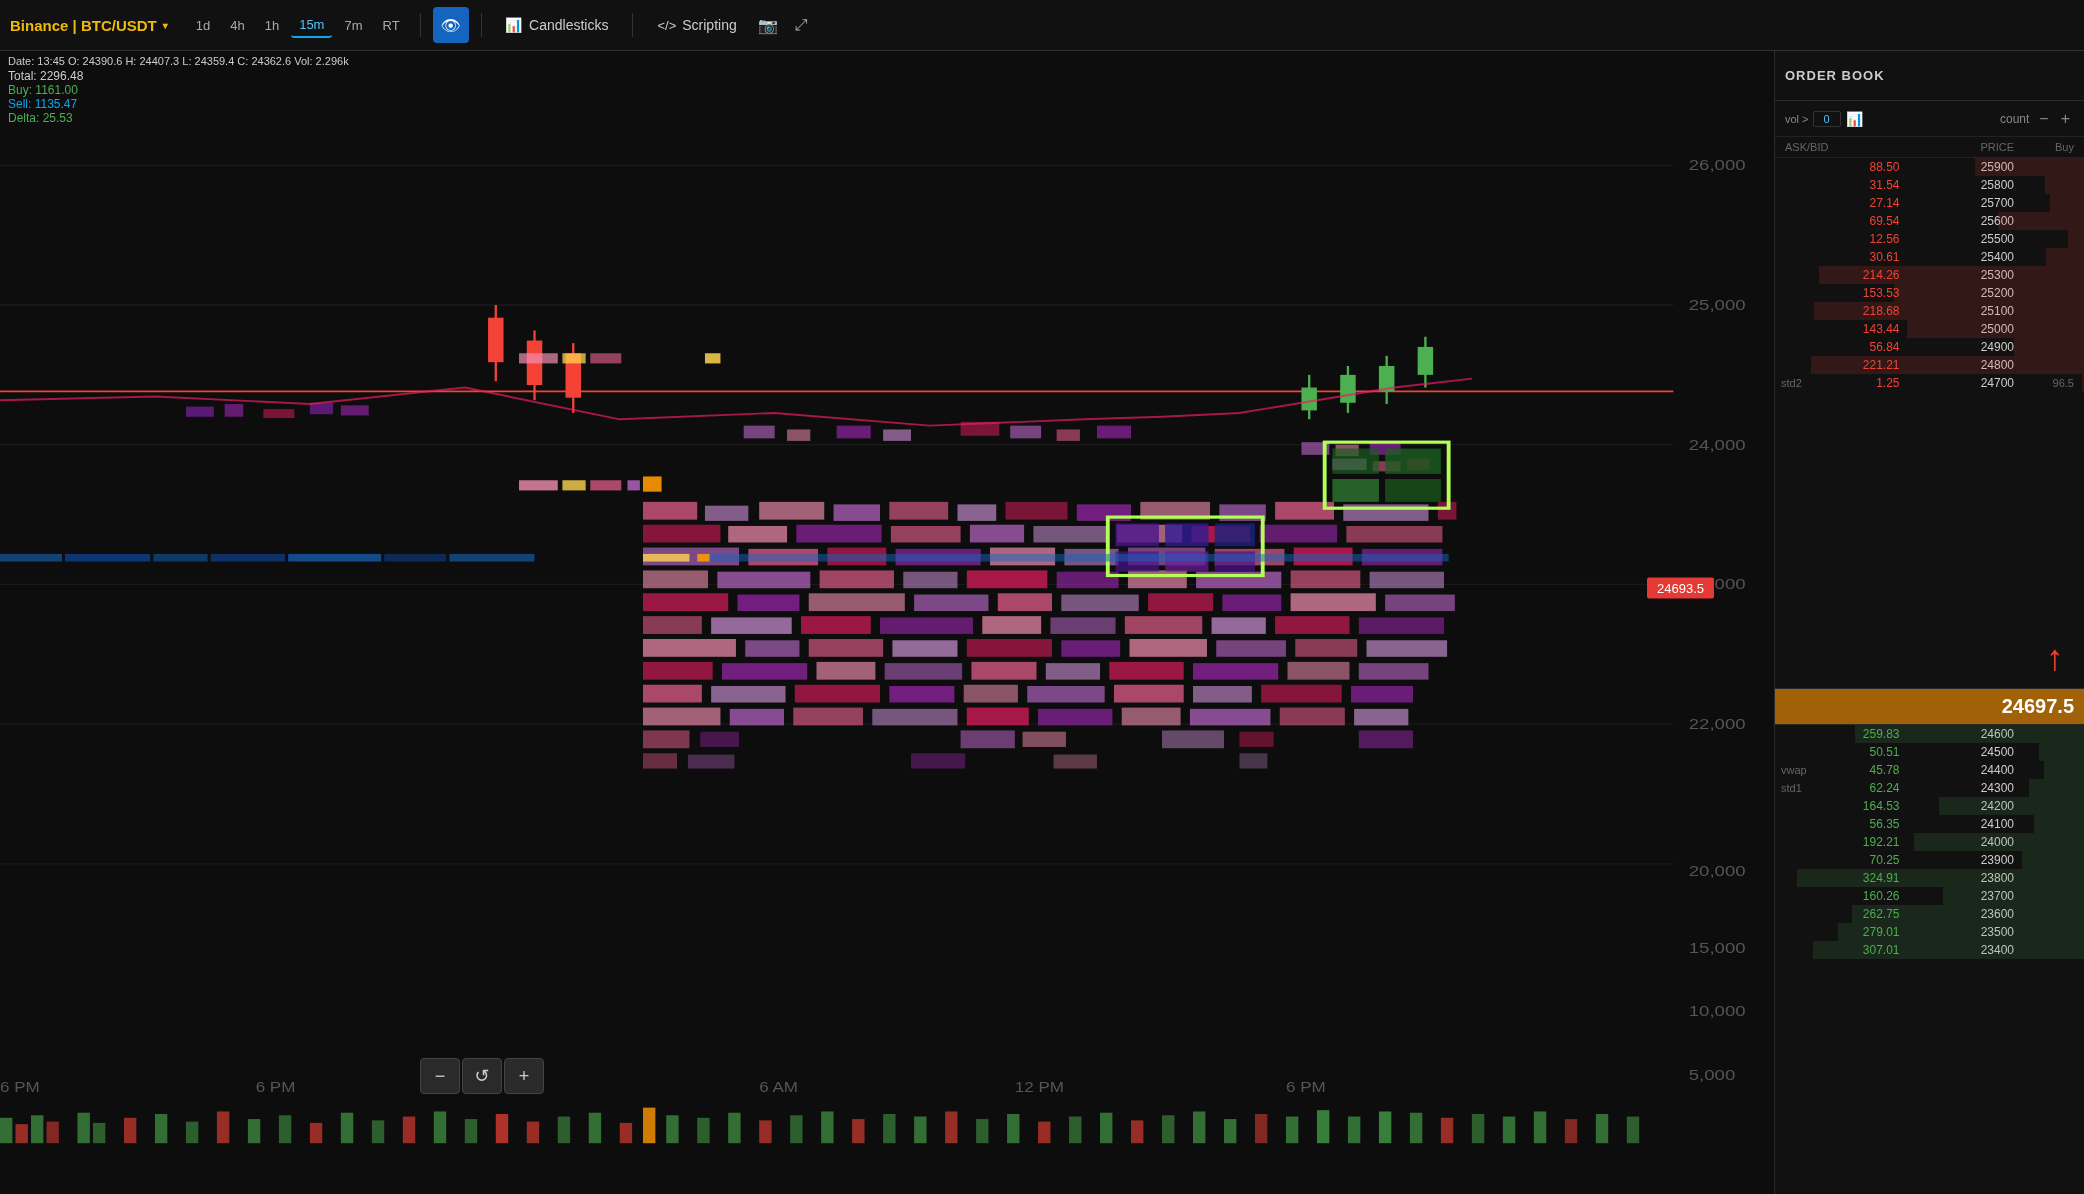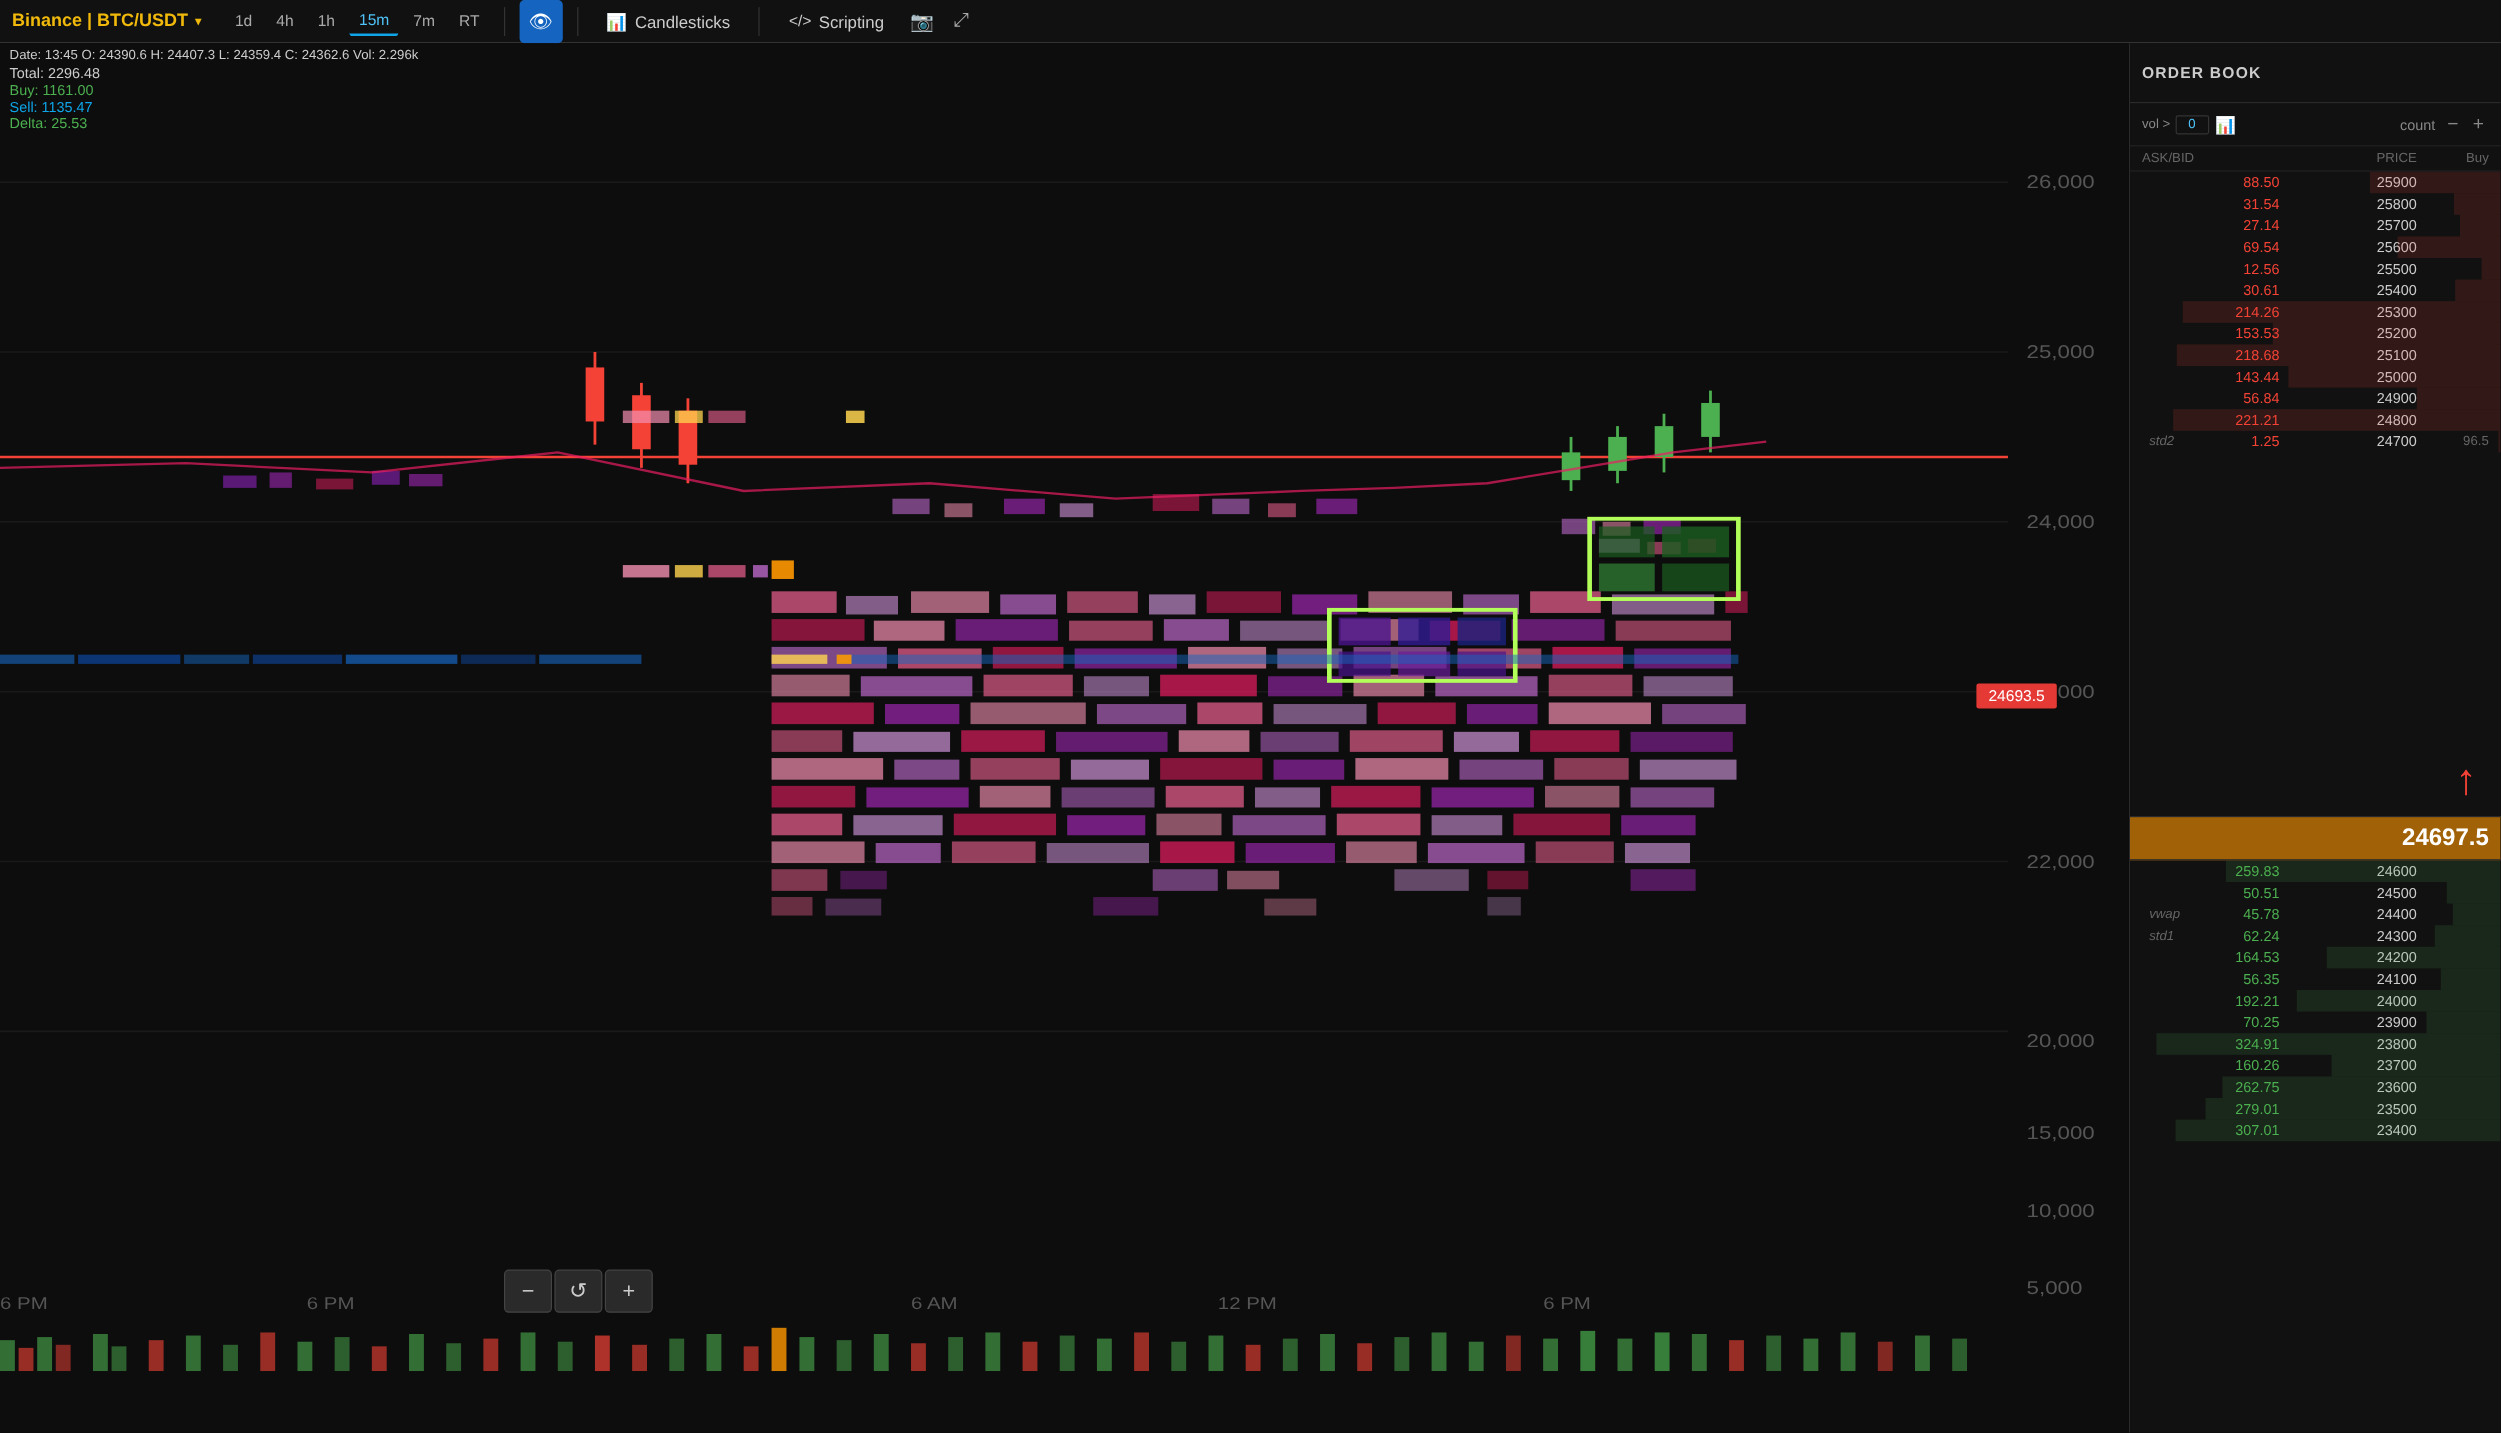--- a/index.html
+++ b/index.html
@@ -14,21 +14,21 @@
       display: flex;
       flex-direction: column;
     }
 
     
     .toolbar {
       display: flex;
       align-items: center;
       background: #111;
       border-bottom: 1px solid #333;
-      height: 36px;
+      height: 51px;
       padding: 0 10px;
       gap: 4px;
       flex-shrink: 0;
     }
     .brand {
       display: flex;
       align-items: center;
       gap: 6px;
       color: #f0b90b;
       font-weight: bold;
@@ -307,22 +307,21 @@
       font-weight: bold;
       color: #fff;
       border-top: 1px solid #2a2a2a;
       border-bottom: 1px solid #2a2a2a;
     }
 
     .ob-row-label {
       font-size: 11px;
       color: #666;
       position: absolute;
-      left: 16px;
-      font-style: italic;
+      left: 6px;
     }
 
     
     .ob-row-bg {
       position: absolute;
       right: 0;
       top: 0;
       height: 100%;
       opacity: 0.15;
       pointer-events: none;

